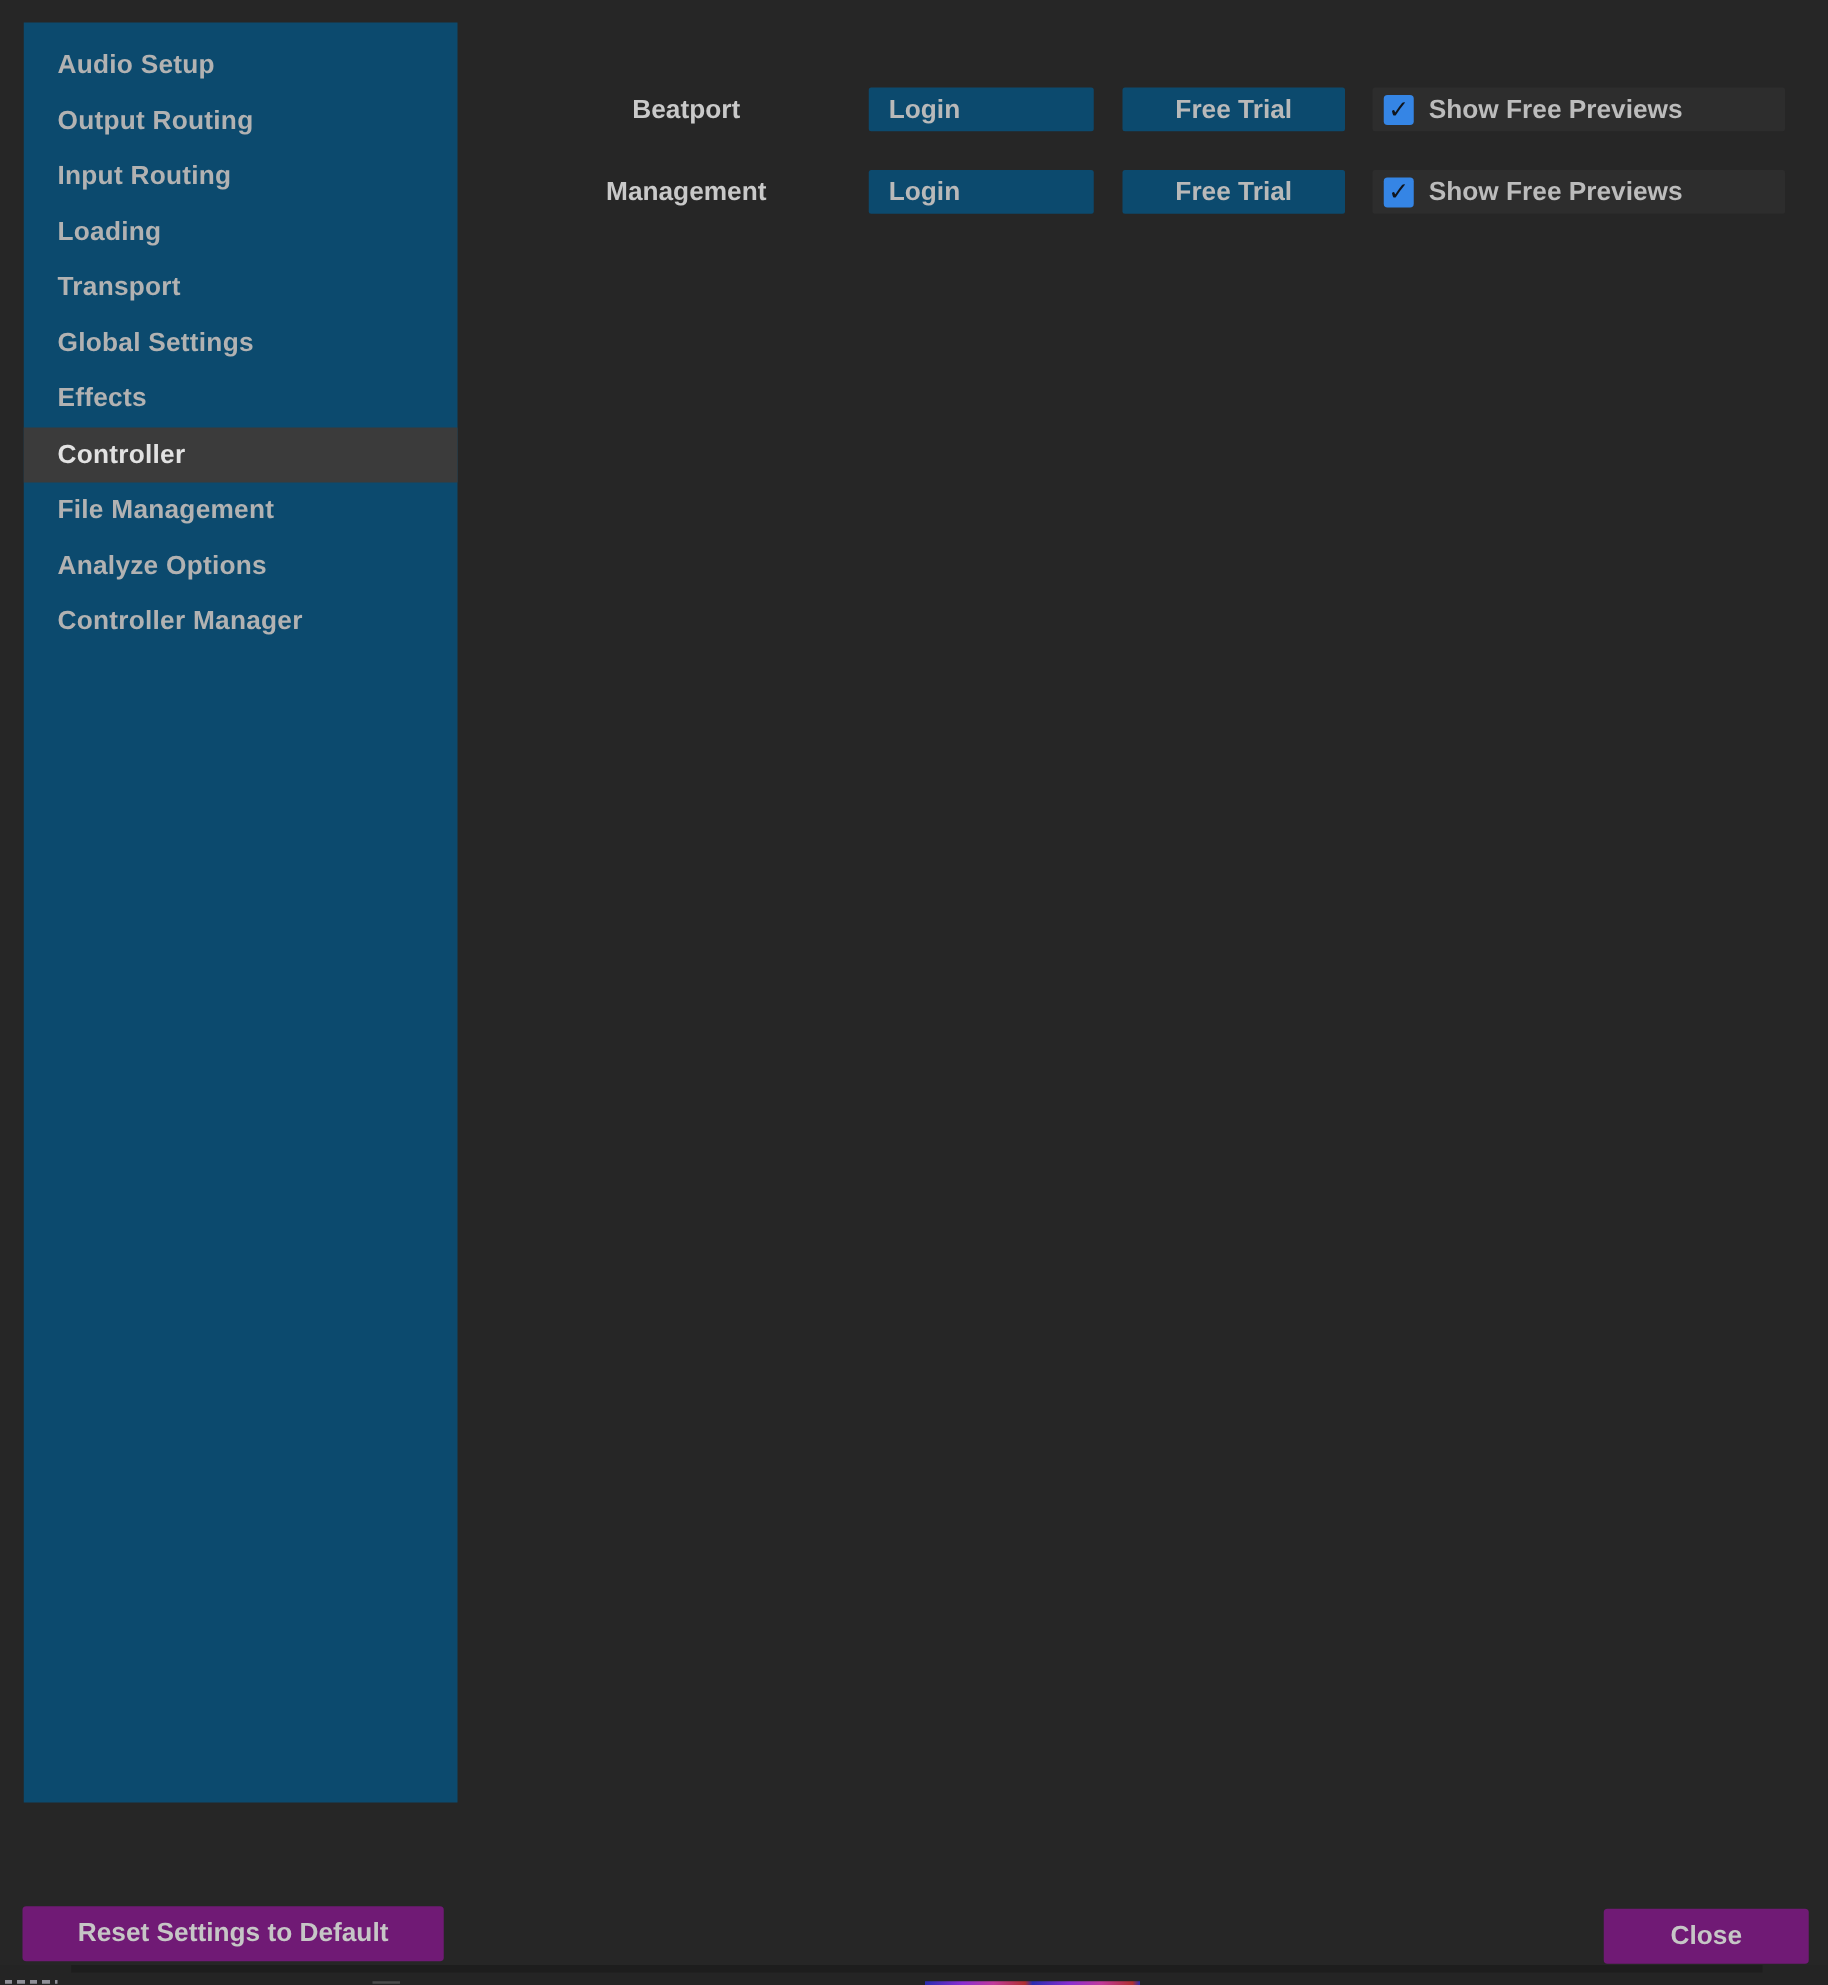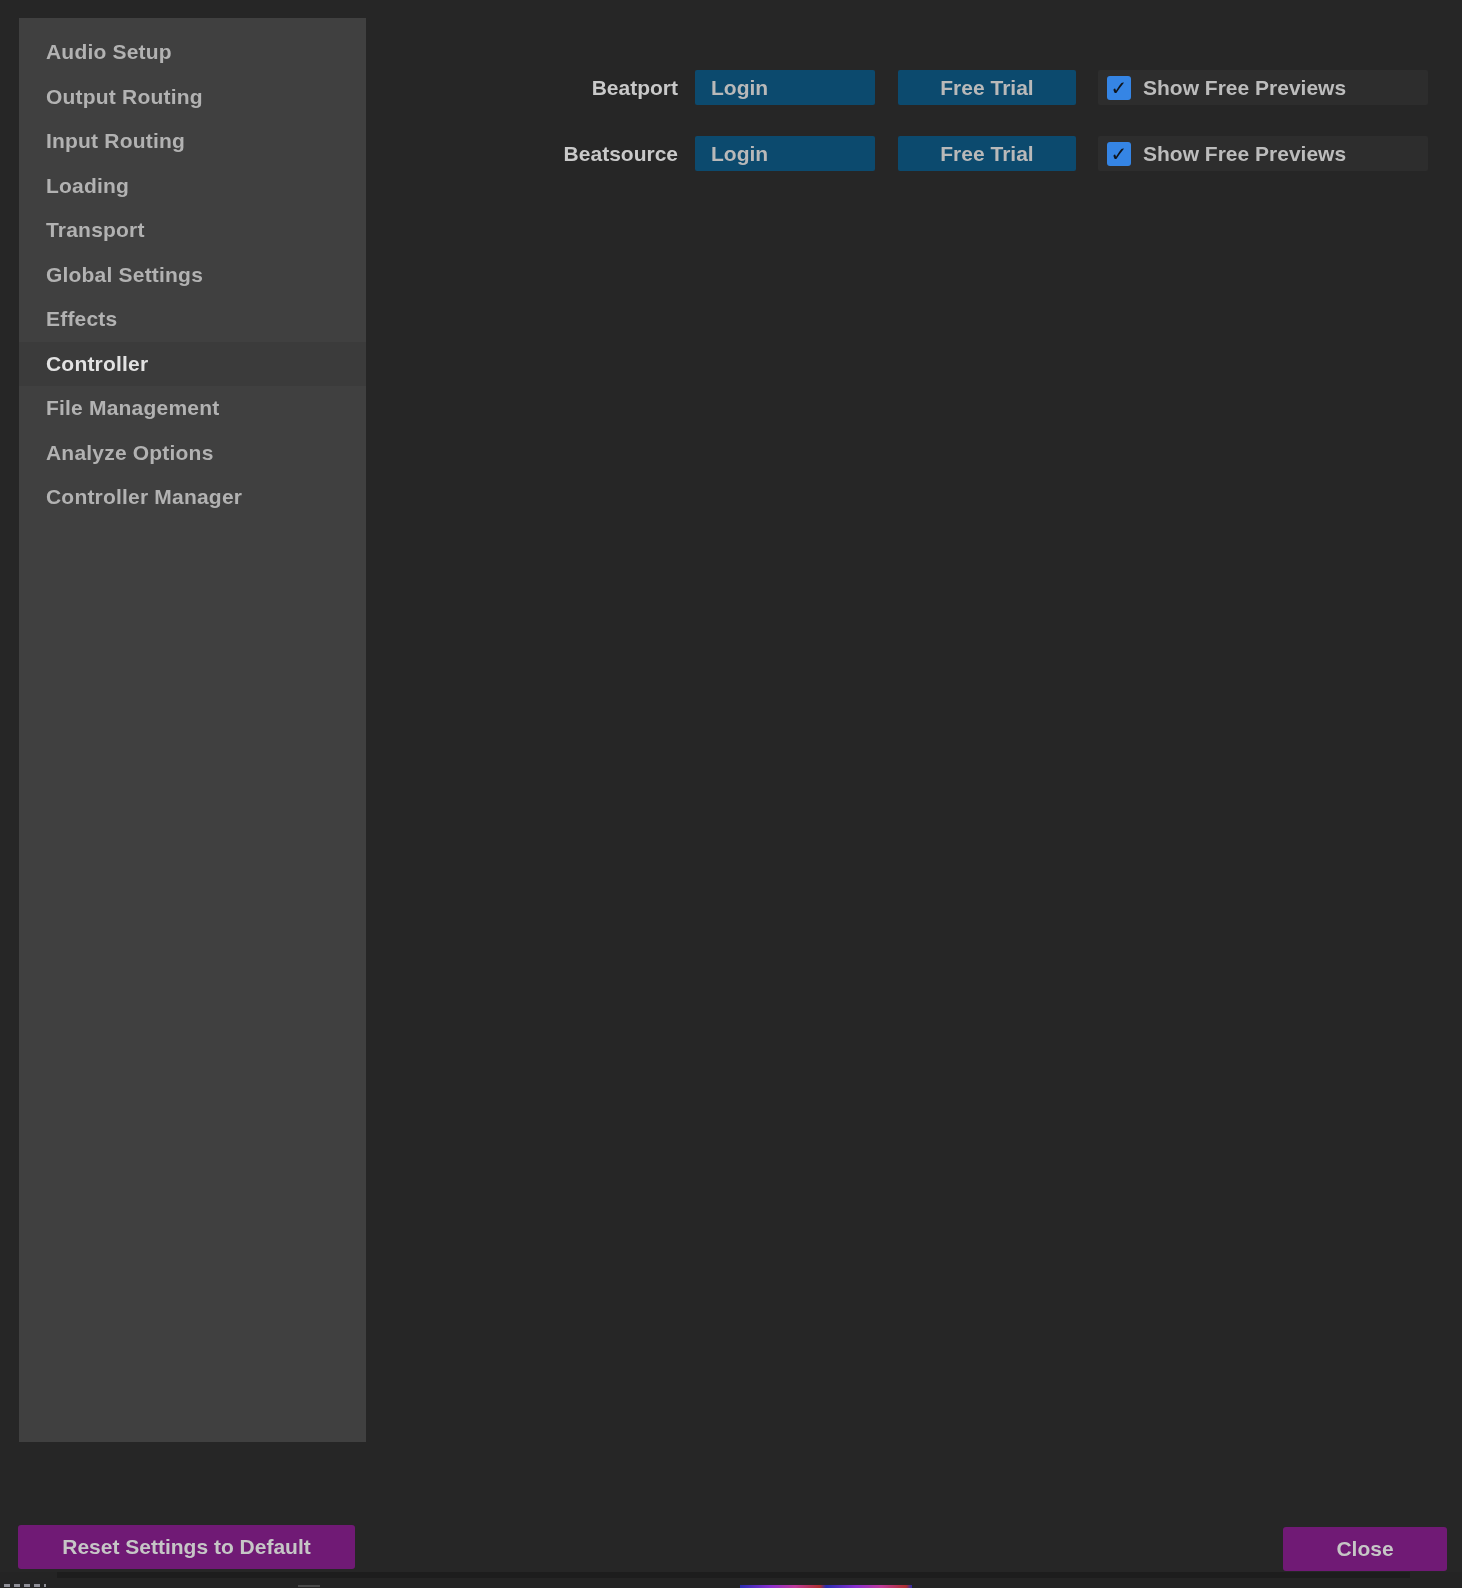--- a/index.html
+++ b/index.html
@@ -16,21 +16,21 @@
     overflow: hidden;
   }
 
   
   .sidebar {
     position: absolute;
     left: 19px;
     top: 18px;
     width: 347px;
     height: 1424px;
-    background: #404040;
+    background: #0c4a6e;
     padding-top: 12px;
     box-sizing: border-box;
   }
   .sidebar-item {
     height: 44.5px;
     line-height: 44.5px;
     padding-left: 27px;
     font-size: 21px;
     font-weight: 700;
     color: #b2b2b2;
@@ -43,21 +43,21 @@
     color: #e2e2e2;
   }
 
   
   .row-label {
     position: absolute;
     left: 420px;
     width: 258px;
     height: 35px;
     line-height: 35px;
-    text-align: right;
+    text-align: center;
     font-size: 21px;
     font-weight: 700;
     color: #c9c9c9;
   }
   .btn {
     position: absolute;
     height: 35px;
     line-height: 35px;
     background: #0c4a6e;
     border-radius: 2px;
@@ -187,21 +187,21 @@
   <div class="row-label" style="top:70px">Beatport</div>
   <div class="btn btn-login" style="top:70px">Login</div>
   <div class="btn btn-trial" style="top:70px">Free Trial</div>
   <div class="check-group" style="top:70px">
     <div class="checkbox">
       <span>✓</span>
     </div>
     <span class="check-label">Show Free Previews</span>
   </div>
 
-  <div class="row-label" style="top:136px">Beatsource</div>
+  <div class="row-label" style="top:136px">Management</div>
   <div class="btn btn-login" style="top:136px">Login</div>
   <div class="btn btn-trial" style="top:136px">Free Trial</div>
   <div class="check-group" style="top:136px">
     <div class="checkbox">
       <span>✓</span>
     </div>
     <span class="check-label">Show Free Previews</span>
   </div>
 
   <div class="footer-btn reset-btn">Reset Settings to Default</div>

